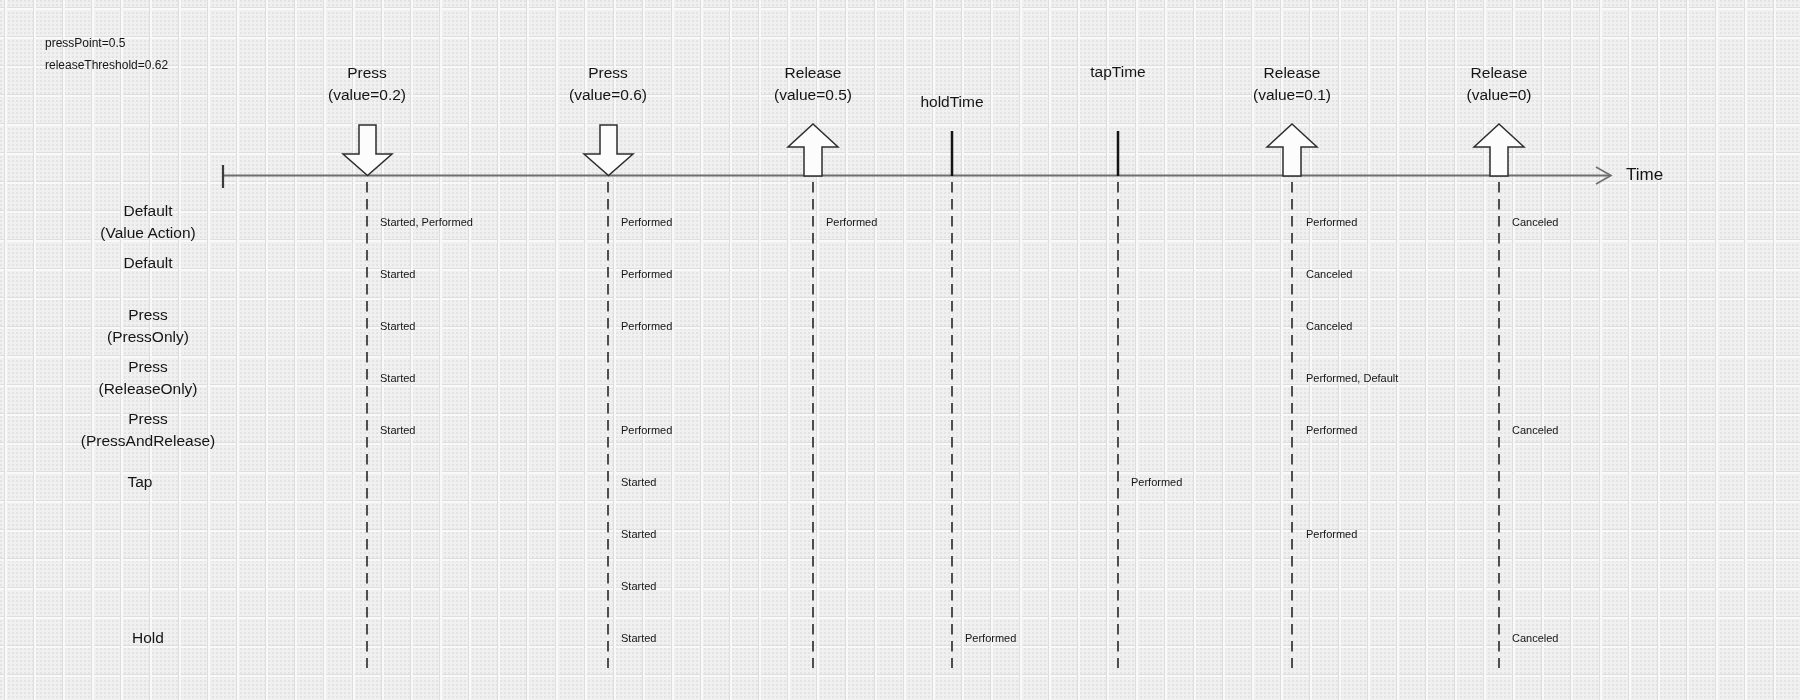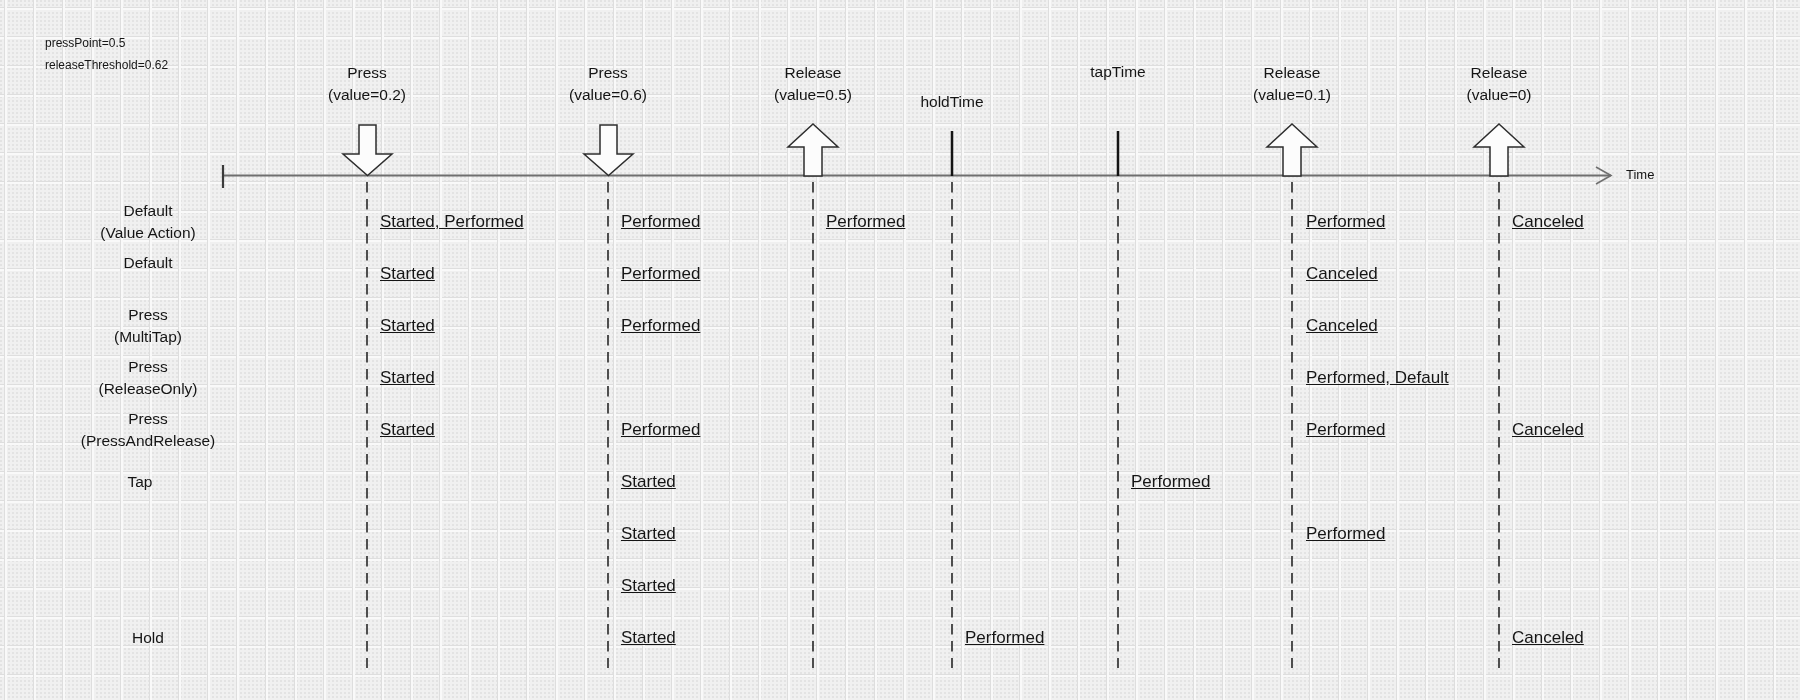--- a/index.html
+++ b/index.html
@@ -14,22 +14,22 @@
       linear-gradient(to right,#dedede 0px,#dedede 1px,#f9f9f9 1px,#f9f9f9 3px,rgba(0,0,0,0) 3px),
       linear-gradient(to bottom,#dedede 0px,#dedede 1px,#f9f9f9 1px,#f9f9f9 3px,rgba(0,0,0,0) 3px),
       radial-gradient(circle at 1px 1px,#e3e3e3 0.9px,rgba(0,0,0,0) 1px);
     background-size:29px 100%,100% 29px,4px 4px;
     background-position:4px 0,0 7px,0 0;
   }
   .txt{position:absolute;white-space:nowrap;line-height:22px;font-size:12px;}
   .annotation{text-align:left;}
   .event-label{width:180px;text-align:center;font-size:15.5px;}
   .row-label{width:240px;text-align:center;font-size:15.5px;}
-  .cell{height:22px;font-size:17px;text-decoration:underline;}
-  .axis-label{font-size:13px;}
+  .cell{height:22px;font-size:11px;}
+  .axis-label{font-size:17px;}
   svg{position:absolute;left:0;top:0;}
 </style>
 </head>
 <body>
 
 <div id="stage">
 
   <svg width="1800" height="700" viewBox="0 0 1800 700">
 
     <g stroke="#3d3d3d" stroke-width="1.8" stroke-dasharray="10.5 6.5">
@@ -97,21 +97,21 @@
 
   <div class="txt row-label" style="left:28px;top:200px;">
     <div>Default</div>
     <div>(Value Action)</div>
   </div>
   <div class="txt row-label" style="left:28px;top:252px;">
     <div>Default</div>
   </div>
   <div class="txt row-label" style="left:28px;top:304px;">
     <div>Press</div>
-    <div>(MultiTap)</div>
+    <div>(PressOnly)</div>
   </div>
   <div class="txt row-label" style="left:28px;top:356px;">
     <div>Press</div>
     <div>(ReleaseOnly)</div>
   </div>
   <div class="txt row-label" style="left:28px;top:408px;">
     <div>Press</div>
     <div>(PressAndRelease)</div>
   </div>
   <div class="txt row-label" style="left:20px;top:471px;">

